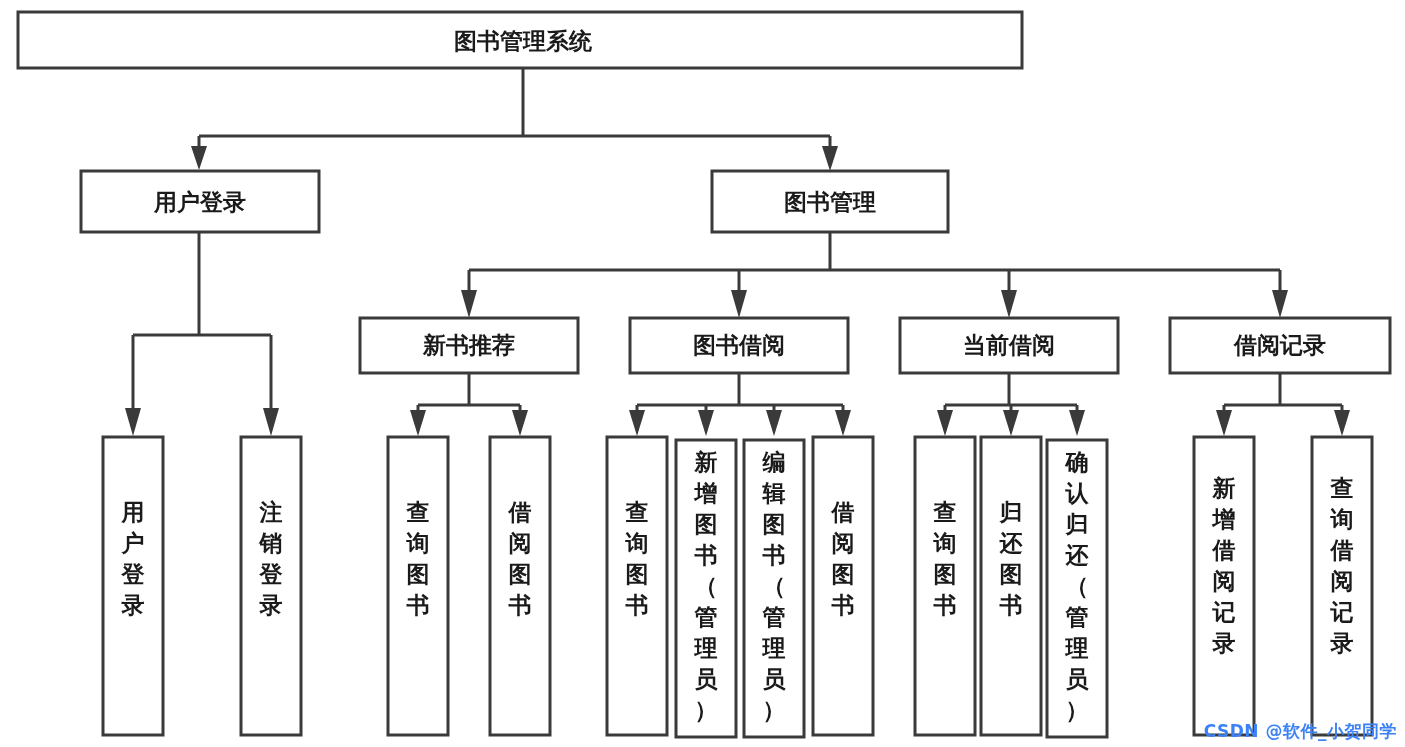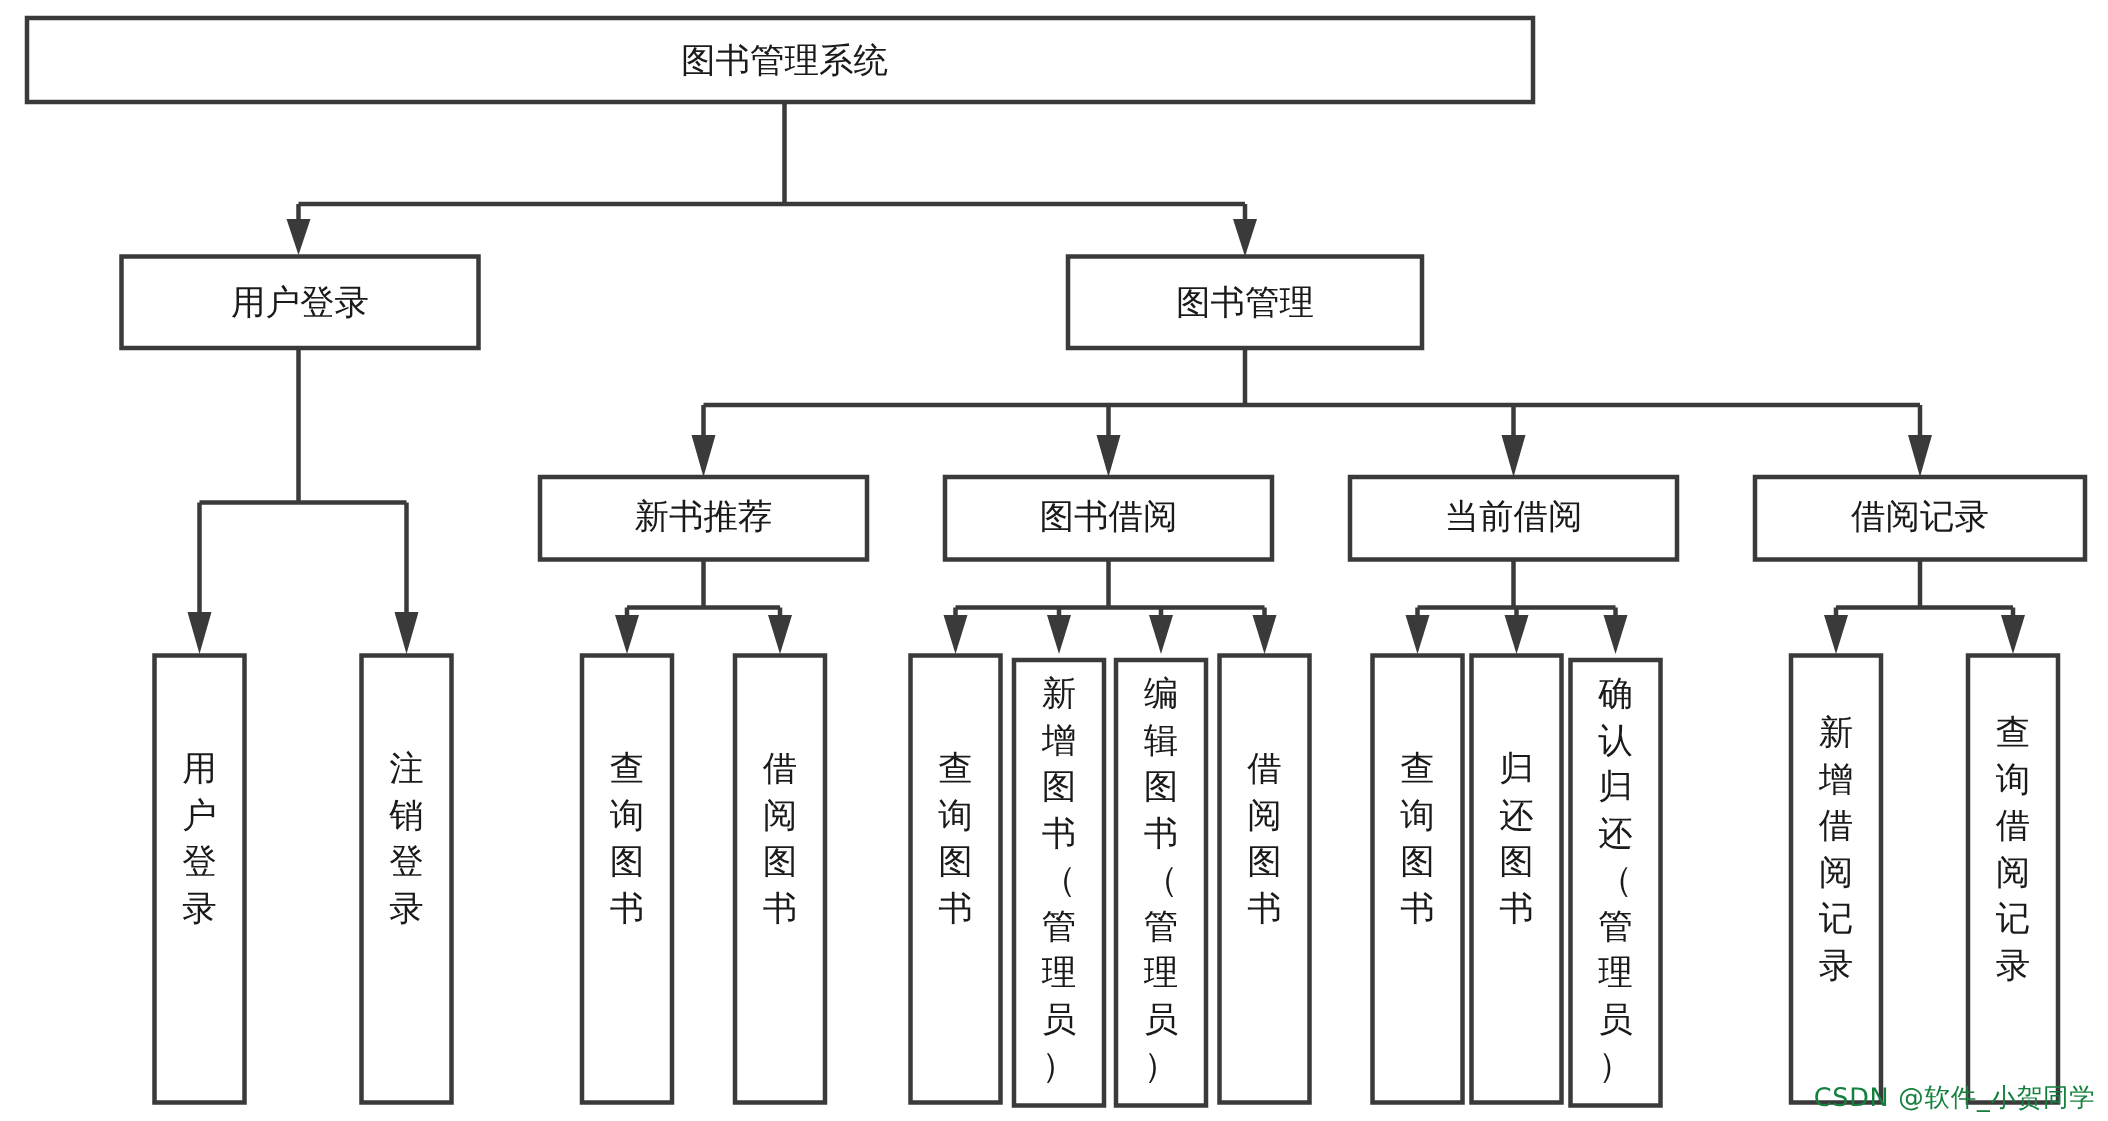--- a/index.html
+++ b/index.html
@@ -1,26 +1,26 @@
 <!DOCTYPE html>
 <html><head>
 <meta charset="utf-8">
 <style>
   html,body{margin:0;padding:0;background:#ffffff;}
   body{width:1405px;height:747px;overflow:hidden;
        font-family:"DejaVu Sans","Liberation Sans",sans-serif;}
-  #stage{position:relative;width:1405px;height:747px;background:#fff;}
+  #stage{position:relative;width:1405px;height:747px;background:#fff;font-weight:bold;}
   svg#diagram{position:absolute;left:0;top:0;width:1405px;height:747px;}
   .boxrect{fill:#ffffff;stroke:#3a3a3a;stroke-width:3;}
   .conn{stroke:#3a3a3a;stroke-width:3;fill:none;stroke-linecap:butt;}
   .arrowhead{fill:#3a3a3a;stroke:none;}
   .lbl{fill:#1a1a1a;font-family:"DejaVu Sans","Liberation Sans",sans-serif;}
   .lbl-h{font-size:23px;text-anchor:middle;dominant-baseline:middle;}
   .lbl-v{font-size:23px;text-anchor:middle;}
-  .wm{position:absolute;right:8px;bottom:4px;color:#15803d;font-size:17px;
+  .wm{position:absolute;right:8px;bottom:4px;color:#3b82f6;font-size:17px;
       letter-spacing:.5px;white-space:nowrap;
       font-family:"DejaVu Sans","Liberation Sans",sans-serif;text-align:center;}
 </style>
 </head>
 <body>
 
 <div id="stage">
 
   <svg id="diagram" viewBox="0 0 1405 747">
 

